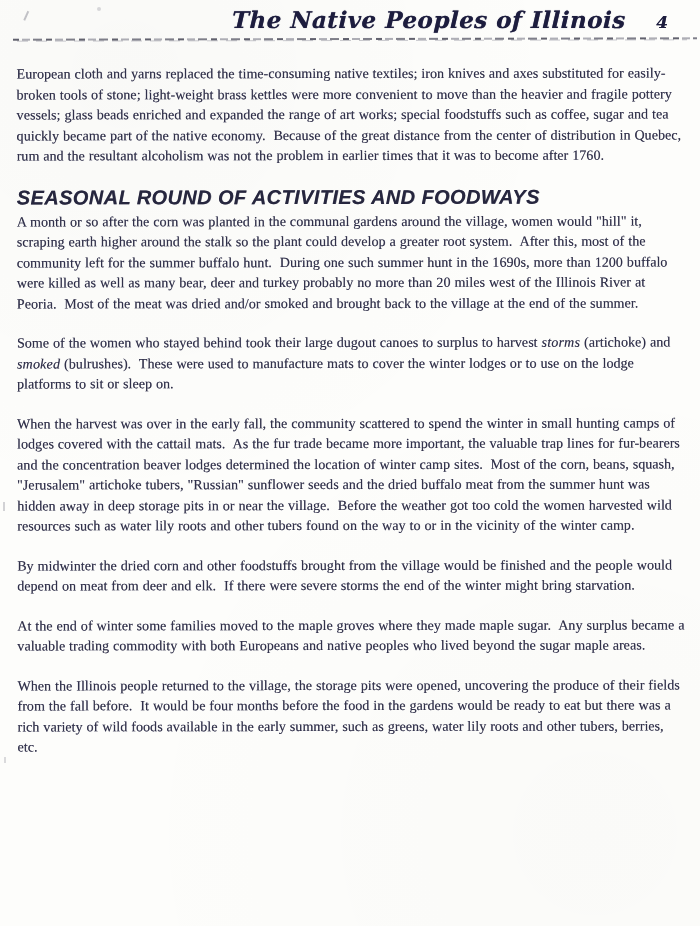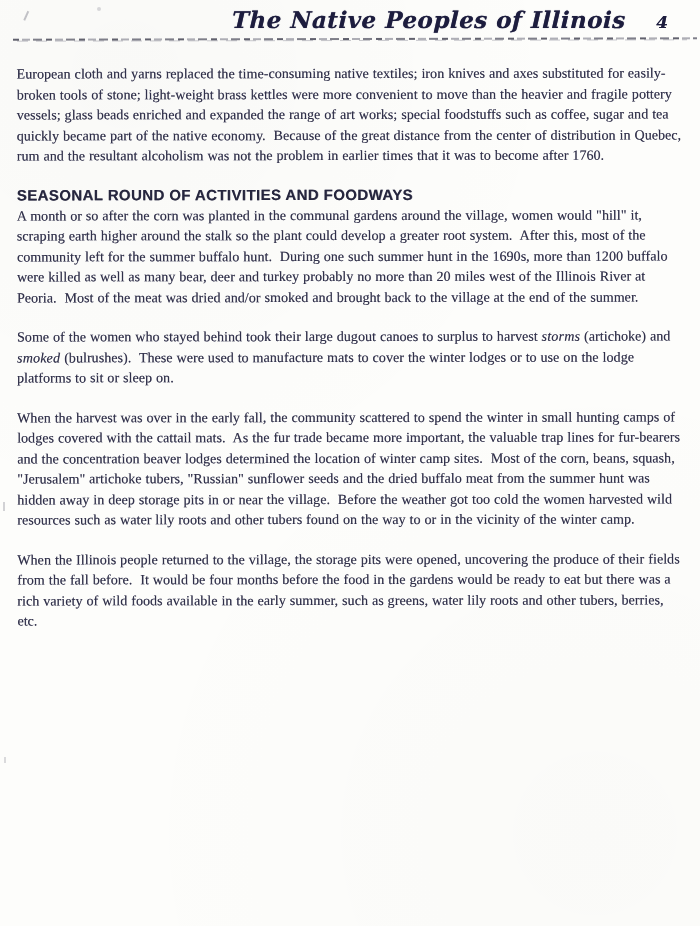--- a/index.html
+++ b/index.html
@@ -80,26 +80,27 @@
     font-size: 14px;
     line-height: 20.5px;
     margin: 0 0 19px 0;
     letter-spacing: 0.05px;
     word-spacing: 0.4px;
     text-shadow: 0.25px 0 0.55px rgba(48,48,74,0.55);
     font-family: Liberation Serif, serif;
   }
   p.last { margin-bottom: 0; }
   h2 {
-    font-size: 15px;
+    font-size: 20px;
     font-weight: bold;
     letter-spacing: 0.4px;
     color: #26263e;
     margin: 12px 0 3px 0;
     text-shadow: 0.35px 0 0.65px rgba(38,38,62,0.6);
+    font-style: italic;
   }
   em {
     font-style: italic;
     letter-spacing: 0.2px;
   }
   .speck-a {
     position: absolute;
     left: 25px; top: 12px;
     width: 6px; height: 10px;
     border-left: 2px solid rgba(125,125,138,0.45);
@@ -152,18 +153,20 @@
     <p>European cloth and yarns replaced the time-consuming native textiles; iron knives and axes substituted for easily-broken tools of stone; light-weight brass kettles were more convenient to move than the heavier and fragile pottery vessels; glass beads enriched and expanded the range of art works; special foodstuffs such as coffee, sugar and tea quickly became part of the native economy.&nbsp; Because of the great distance from the center of distribution in Quebec, rum and the resultant alcoholism was not the problem in earlier times that it was to become after 1760.</p>
 
     <h2>SEASONAL ROUND OF ACTIVITIES AND FOODWAYS</h2>
 
     <p>A month or so after the corn was planted in the communal gardens around the village, women would "hill" it, scraping earth higher around the stalk so the plant could develop a greater root system.&nbsp; After this, most of the community left for the summer buffalo hunt.&nbsp; During one such summer hunt in the 1690s, more than 1200 buffalo were killed as well as many bear, deer and turkey probably no more than 20 miles west of the Illinois River at Peoria.&nbsp; Most of the meat was dried and/or smoked and brought back to the village at the end of the summer.</p>
 
     <p><span>Some of the women who stayed behind took their large dugout canoes to surplus to harvest </span><em>storms</em><span> (artichoke) and </span><em>smoked</em><span> (bulrushes).&nbsp; These were used to manufacture mats to cover the winter lodges or to use on the lodge platforms to sit or sleep on.</span></p>
 
     <p>When the harvest was over in the early fall, the community scattered to spend the winter in small hunting camps of lodges covered with the cattail mats.&nbsp; As the fur trade became more important, the valuable trap lines for fur-bearers and the concentration beaver lodges determined the location of winter camp sites.&nbsp; Most of the corn, beans, squash, "Jerusalem" artichoke tubers, "Russian" sunflower seeds and the dried buffalo meat from the summer hunt was hidden away in deep storage pits in or near the village.&nbsp; Before the weather got too cold the women harvested wild resources such as water lily roots and other tubers found on the way to or in the vicinity of the winter camp.</p>
 
+    <p>By midwinter the dried corn and other foodstuffs brought from the village would be finished and the people would depend on meat from deer and elk.&nbsp; If there were severe storms the end of the winter might bring starvation.</p>
 
+    <p>At the end of winter some families moved to the maple groves where they made maple sugar.&nbsp; Any surplus became a valuable trading commodity with both Europeans and native peoples who lived beyond the sugar maple areas.</p>
 
     <p class="last">When the Illinois people returned to the village, the storage pits were opened, uncovering the produce of their fields from the fall before.&nbsp; It would be four months before the food in the gardens would be ready to eat but there was a rich variety of wild foods available in the early summer, such as greens, water lily roots and other tubers, berries, etc.</p>
 
   </main>
 </div>
 
 </body></html>

